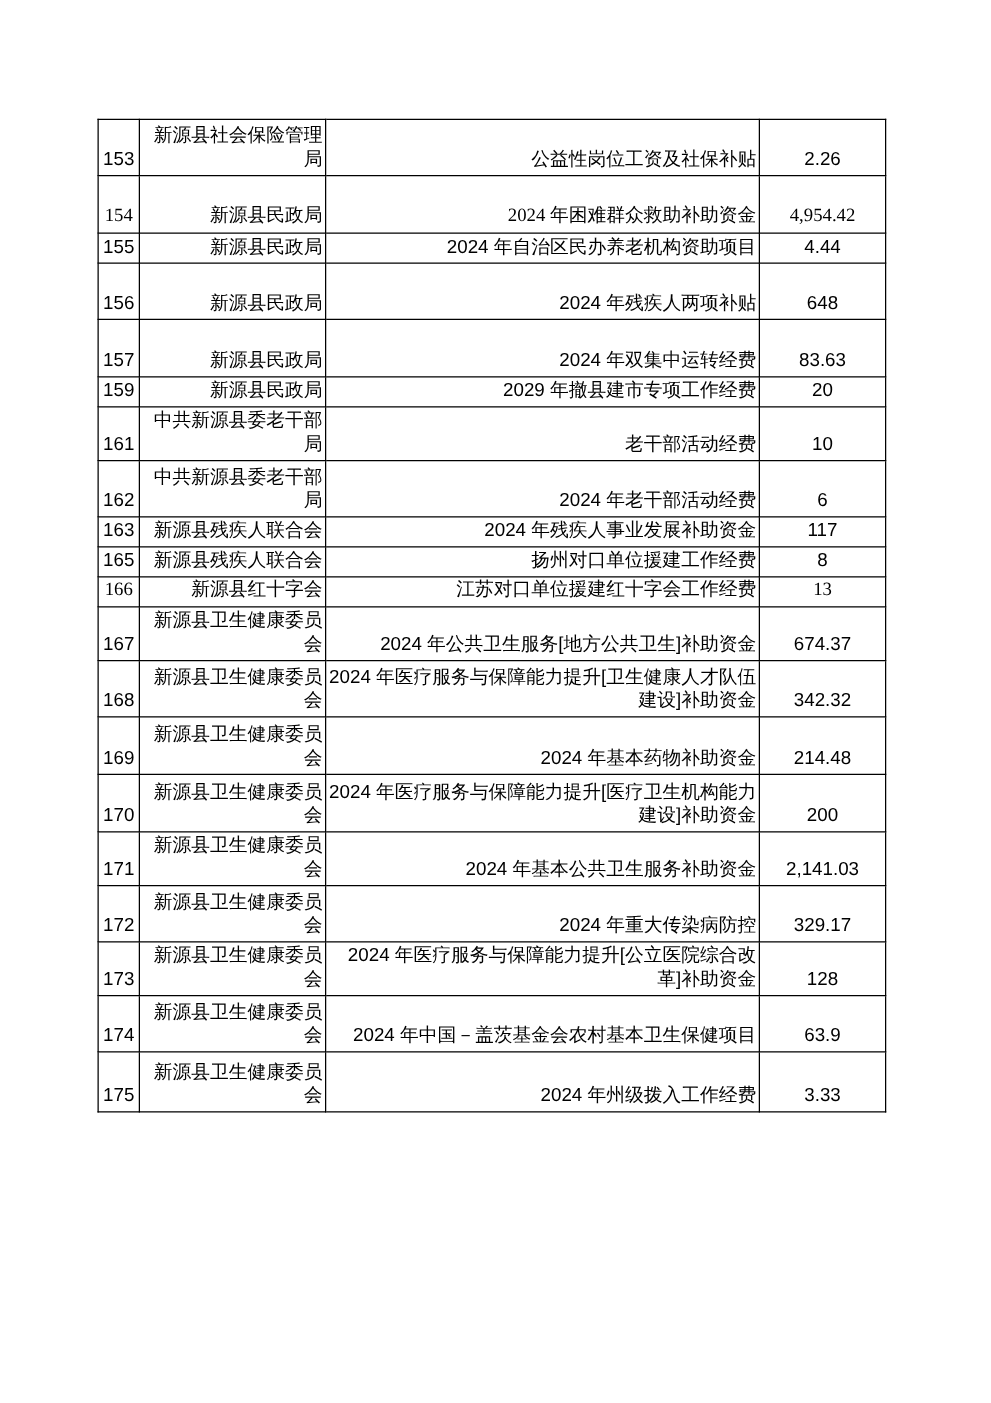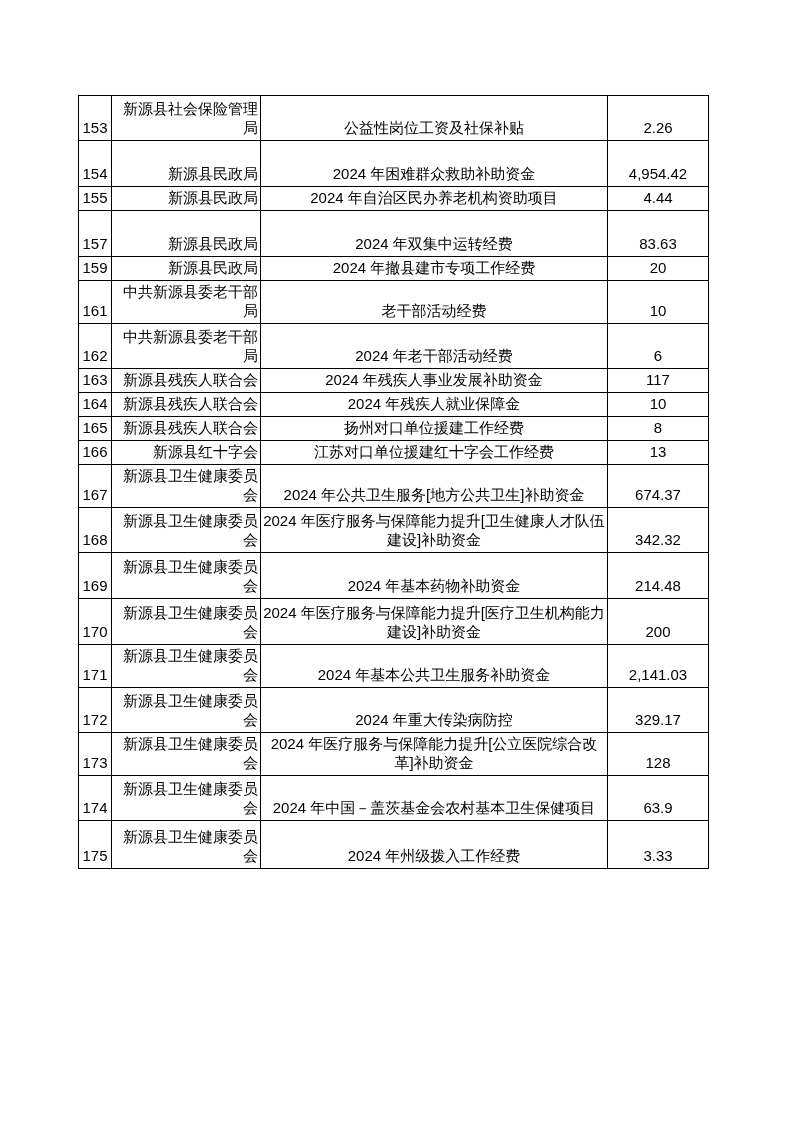--- a/index.html
+++ b/index.html
@@ -35,21 +35,21 @@
     box-sizing: border-box;
   }
   td.col-no {
     text-align: center;
     padding-right: 3px;
   }
   td.col-org {
     text-align: right;
   }
   td.col-project {
-    text-align: center;
+    text-align: right;
   }
   td.col-amount {
     text-align: center;
   }
 </style>
 </head>
 <body>
 
 <div class="sheet">
   <table class="grid">
@@ -59,75 +59,75 @@
         <col style="width: 347px;">
         <col style="width: 101px;">
       </colgroup>
     <tbody>
         <tr style="height: 45px;">
           <td class="col-no">153</td>
           <td class="col-org">新源县社会保险管理局</td>
           <td class="col-project">公益性岗位工资及社保补贴</td>
           <td class="col-amount">2.26</td>
         </tr>
-        <tr style="height: 46px;">
+        <tr style="height: 46px; font-family: Liberation Serif, serif;">
           <td class="col-no">154</td>
           <td class="col-org">新源县民政局</td>
           <td class="col-project">2024 年困难群众救助补助资金</td>
           <td class="col-amount">4,954.42</td>
         </tr>
         <tr style="height: 19px;">
           <td class="col-no">155</td>
           <td class="col-org">新源县民政局</td>
           <td class="col-project">2024 年自治区民办养老机构资助项目</td>
           <td class="col-amount">4.44</td>
         </tr>
+        <tr style="height: 45px;">
+          <td class="col-no">156</td>
+          <td class="col-org">新源县民政局</td>
+          <td class="col-project">2024 年残疾人两项补贴</td>
+          <td class="col-amount">648</td>
+        </tr>
         <tr style="height: 46px;">
           <td class="col-no">157</td>
           <td class="col-org">新源县民政局</td>
           <td class="col-project">2024 年双集中运转经费</td>
           <td class="col-amount">83.63</td>
         </tr>
         <tr style="height: 21px; margin-left: 48px;">
           <td class="col-no">159</td>
           <td class="col-org">新源县民政局</td>
-          <td class="col-project">2024 年撤县建市专项工作经费</td>
+          <td class="col-project">2029 年撤县建市专项工作经费</td>
           <td class="col-amount">20</td>
         </tr>
         <tr style="height: 42px;">
           <td class="col-no">161</td>
           <td class="col-org">中共新源县委老干部局</td>
           <td class="col-project">老干部活动经费</td>
           <td class="col-amount">10</td>
         </tr>
         <tr style="height: 45px;">
           <td class="col-no">162</td>
           <td class="col-org">中共新源县委老干部局</td>
           <td class="col-project">2024 年老干部活动经费</td>
           <td class="col-amount">6</td>
         </tr>
         <tr style="height: 23px; margin-top: 12px;">
           <td class="col-no">163</td>
           <td class="col-org">新源县残疾人联合会</td>
           <td class="col-project">2024 年残疾人事业发展补助资金</td>
           <td class="col-amount">117</td>
         </tr>
-        <tr style="height: 24px;">
-          <td class="col-no">164</td>
-          <td class="col-org">新源县残疾人联合会</td>
-          <td class="col-project">2024 年残疾人就业保障金</td>
-          <td class="col-amount">10</td>
-        </tr>
         <tr style="height: 23px;">
           <td class="col-no">165</td>
           <td class="col-org">新源县残疾人联合会</td>
           <td class="col-project">扬州对口单位援建工作经费</td>
           <td class="col-amount">8</td>
         </tr>
-        <tr style="height: 24px;">
+        <tr style="height: 24px; font-family: Liberation Serif, serif;">
           <td class="col-no">166</td>
           <td class="col-org">新源县红十字会</td>
           <td class="col-project">江苏对口单位援建红十字会工作经费</td>
           <td class="col-amount">13</td>
         </tr>
         <tr style="height: 43px;">
           <td class="col-no">167</td>
           <td class="col-org">新源县卫生健康委员会</td>
           <td class="col-project">2024 年公共卫生服务[地方公共卫生]补助资金</td>
           <td class="col-amount">674.37</td>

